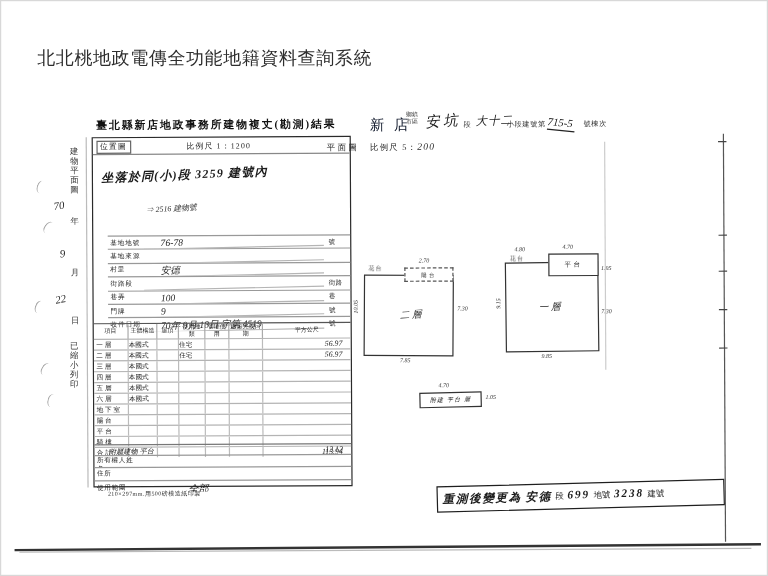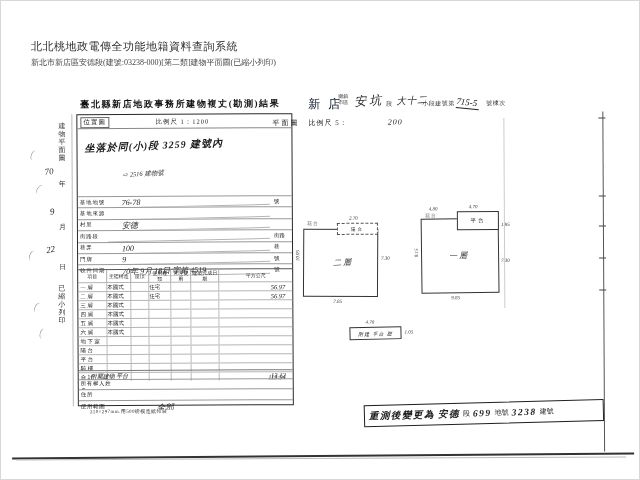--- a/index.html
+++ b/index.html
@@ -1,41 +1,41 @@
 <!DOCTYPE html>
 <html><head>
 <meta charset="utf-8">
 <style>
   html,body{margin:0;padding:0;background:#fff;}
   .screen{position:relative;width:640px;height:480px;background:#fff;overflow:hidden;
           font-family:"Liberation Serif",serif;color:#222;border:1px solid #d8d8d8;box-sizing:border-box;}
   .abs{position:absolute;}
   .hw{display:inline-block;font-style:italic;color:#1c1c1c;}
   
-  .sys-title{left:30px;top:38px;font-size:11px;color:#2e2e2e;letter-spacing:0.5px;text-align:right;}
+  .sys-title{left:30px;top:38px;font-size:15px;color:#2e2e2e;letter-spacing:0.5px;text-align:right;}
   .doc-line{left:30px;top:56px;font-size:8px;color:#444;}
   .query-date{left:372px;top:50px;font-size:8px;color:#444;}
   
   .scan{position:absolute;left:0;top:0;width:640px;height:480px;transform:rotate(-0.3deg);}
   .survey-title{left:80px;top:96px;font-size:9px;font-weight:bold;letter-spacing:1.6px;color:#111;}
   
   .vstack{width:9px;font-size:7px;line-height:8px;word-break:break-all;color:#333;text-align:center;}
   .m-era{left:57px;top:120px;}
   .m-foot{left:56px;top:282px;}
   .m-unit{font-size:7px;color:#333;}
   .pm{position:absolute;width:7px;height:11px;border-left:1.6px solid #a9a9a9;border-radius:60% 0 0 60%;}
   
   .form-box{left:76px;top:112px;width:216px;height:292px;border:1.1px solid #2a2a2a;box-sizing:border-box;}
   .form-outer-line{left:71px;top:112px;width:1px;height:292px;background:#bbb;}
   .locmap-row{position:absolute;top:0;left:0;right:0;height:13px;border-bottom:0.6px solid #888;font-size:6.5px;}
   .locmap-label{position:absolute;left:3px;top:2px;border:0.6px solid #666;padding:0 2px;letter-spacing:1px;}
   .locmap-scale{position:absolute;left:78px;top:3px;letter-spacing:1px;}
   .map-note1{position:absolute;left:7px;top:24px;font-size:10px;transform:rotate(-2deg);letter-spacing:1px;font-weight:bold;}
   .map-note2{position:absolute;left:44px;top:55px;font-size:6.5px;transform:rotate(-3deg);color:#333;}
-  #info-rows{position:absolute;top:81px;left:0;right:0;}
+  #info-rows{position:absolute;top:81px;left:12px;right:0;}
   .info-row{display:grid;grid-template-columns:30px 1fr 18px;height:10.4px;border-top:0.5px solid #999;align-items:center;overflow:hidden;}
   .ir-label{font-size:5.5px;letter-spacing:0.8px;padding-left:2px;color:#222;}
   .ir-value{font-size:8px;border-bottom:0.5px solid #b5b5b5;height:9px;line-height:9px;margin-right:4px;padding-left:14px;transform:rotate(-1deg);}
   .ir-suffix{font-size:5.5px;color:#222;}
   #area-head{position:absolute;top:154px;left:0;right:0;display:grid;grid-template-columns:28px 24px 18px 22px 20px 28px 1fr;height:13px;border-top:0.7px solid #555;}
   .at-h{font-size:5px;line-height:5.5px;border-left:0.4px solid #aaa;display:flex;align-items:center;justify-content:center;text-align:center;overflow:hidden;padding:0 1px;color:#222;}
   .at-h:first-child{border-left:none;}
   #area-rows{position:absolute;top:167px;left:0;right:0;}
   .at-row{display:grid;grid-template-columns:28px 24px 18px 22px 20px 28px 1fr;height:8px;border-top:0.45px solid #b4b4b4;}
   .at-c{font-size:5.5px;border-left:0.4px solid #bbb;display:flex;align-items:center;overflow:hidden;color:#222;}
@@ -54,21 +54,21 @@
   .p-town{left:288px;top:95px;font-size:12px;font-weight:normal;letter-spacing:8px;color:#0f172a;margin-left:20px;}
   .p-town-label{left:338px;top:93px;width:12px;font-size:5px;line-height:5.5px;word-break:break-all;color:#333;}
   .p-section{left:354px;top:92px;font-size:12px;transform:rotate(-4deg);letter-spacing:3px;}
   .p-sec-label{left:386px;top:99px;font-size:6px;color:#333;}
   .p-subsection{left:396px;top:94px;font-size:9.5px;transform:rotate(-2deg);letter-spacing:1px;}
   .p-sub-label{left:422px;top:99px;font-size:6px;color:#333;letter-spacing:0.5px;}
   .p-bno{left:456px;top:97px;font-size:9px;transform:rotate(6deg);border-bottom:1px solid #222;padding:0 2px 1px 0;}
   .p-bno-label{left:486px;top:99px;font-size:6px;color:#333;letter-spacing:0.5px;}
   .plan-label{left:272px;top:117px;font-size:7px;letter-spacing:2px;color:#222;}
   .plan-scale{left:308px;top:117px;font-size:7px;letter-spacing:1px;color:#222;}
-  .plan-scale-val{font-size:8px;margin-left:40px;}
+  .plan-scale-val{font-size:8px;}
   
   .fp{border:1px solid #333;box-sizing:border-box;background:transparent;}
   .fp1{left:302px;top:228px;width:75px;height:68px;transform:rotate(0.6deg);}
   .fp2{left:420px;top:218px;width:78px;height:75px;transform:rotate(-0.4deg);}
   .notch{position:absolute;box-sizing:border-box;background:#fff;display:flex;align-items:center;justify-content:center;font-size:4.5px;letter-spacing:2px;color:#222;}
   .notch-dashed{left:336px;top:222px;width:41px;height:12px;border:0.8px dashed #555;}
   .notch-solid{left:456px;top:211px;width:42px;height:19px;border:1px solid #333;font-size:5.5px;}
   .fp-name{font-size:8px;letter-spacing:2px;}
   .fp1-name{left:332px;top:256px;transform:rotate(-3deg);}
   .fp2-name{left:448px;top:250px;transform:rotate(-3deg);}
@@ -88,21 +88,20 @@
   .tick{position:absolute;width:7px;height:1px;background:#444;}
   .page-edge{left:10px;top:454px;width:622px;height:1.6px;background:#333;transform:rotate(-0.15deg);}
   .page-edge2{left:14px;top:457px;width:610px;height:0.8px;background:#bbb;}
 </style>
 </head>
 <body>
 
 <div class="screen">
 
   <div class="abs sys-title">北北桃地政電傳全功能地籍資料查詢系統</div>
-  <div class="abs doc-line">新北市新店區安德段(建號:03238-000)[第二類]建物平面圖(已縮小列印)</div>
 
   <div class="scan">
 
     <div class="abs survey-title">臺北縣新店地政事務所建物複丈(勘測)結果</div>
 
     <div class="abs vstack m-era">建物平面圖</div>
     <span class="abs hw" style="left:44px;top:164px;font-size:9px;transform:rotate(-8deg);">70</span>
     <span class="abs m-unit" style="left:58px;top:177px;">年</span>
     <span class="abs hw" style="left:49px;top:204px;font-size:9px;transform:rotate(-6deg);">9</span>
     <span class="abs m-unit" style="left:58px;top:220px;">月</span>

